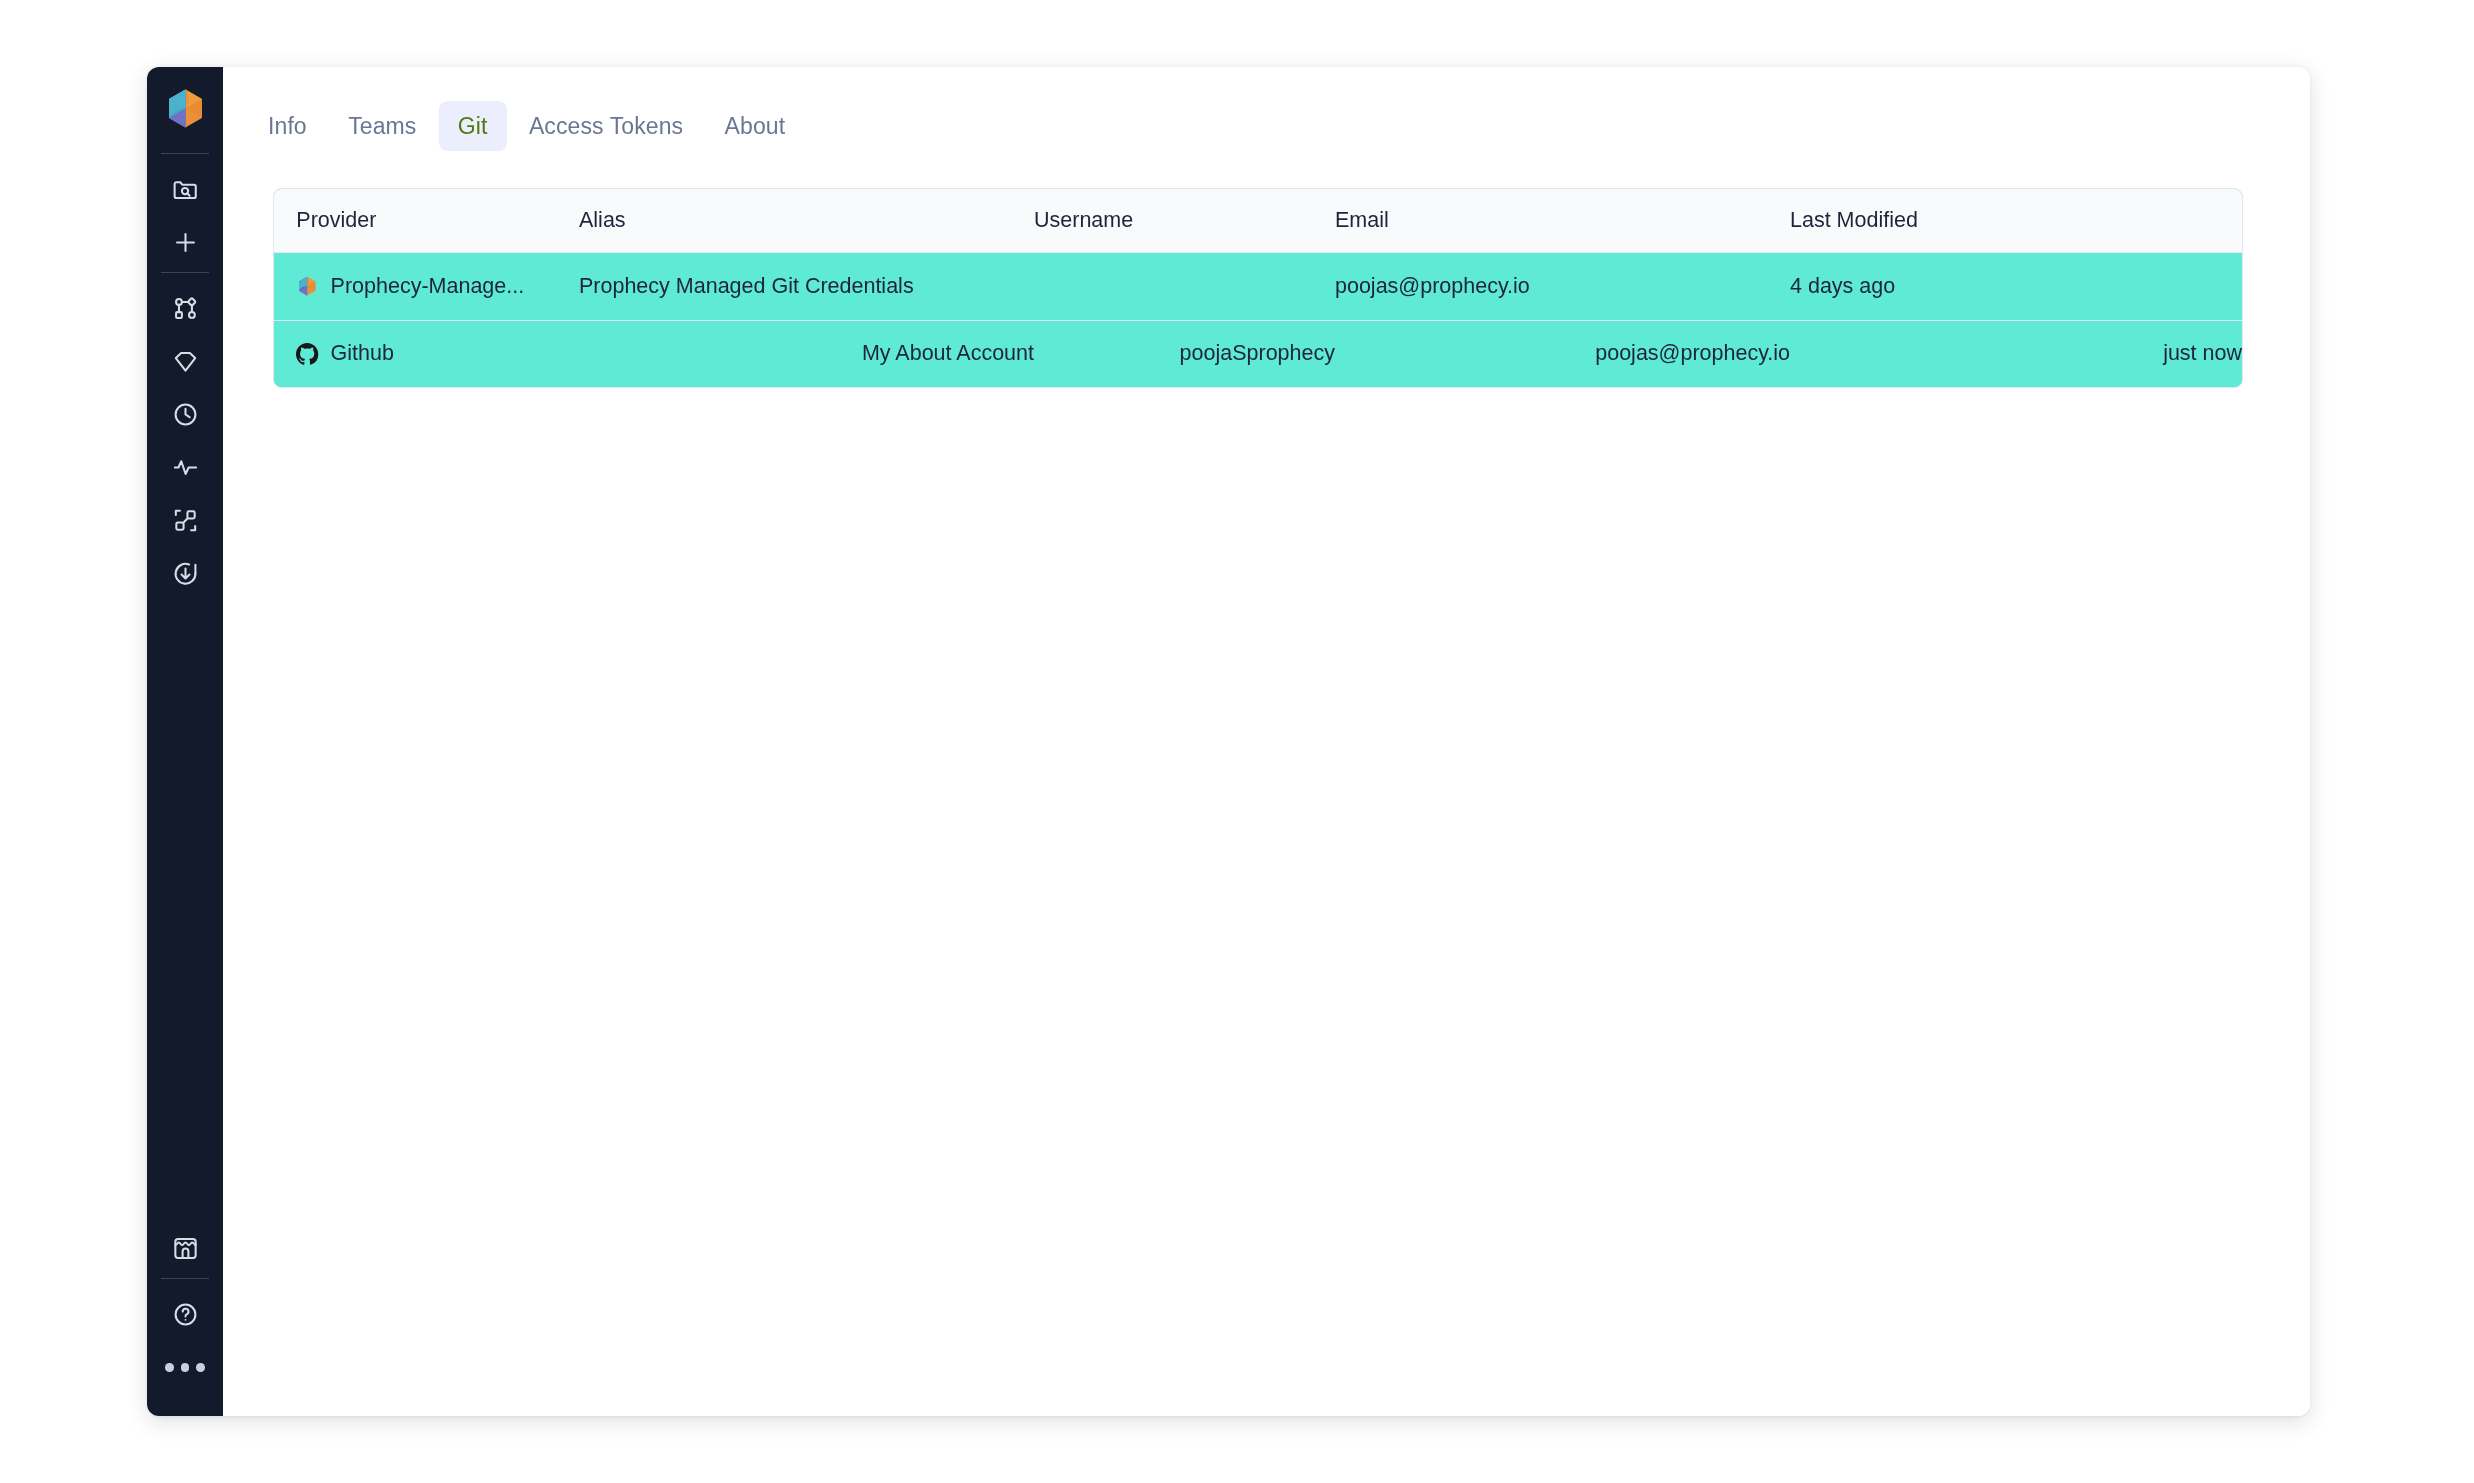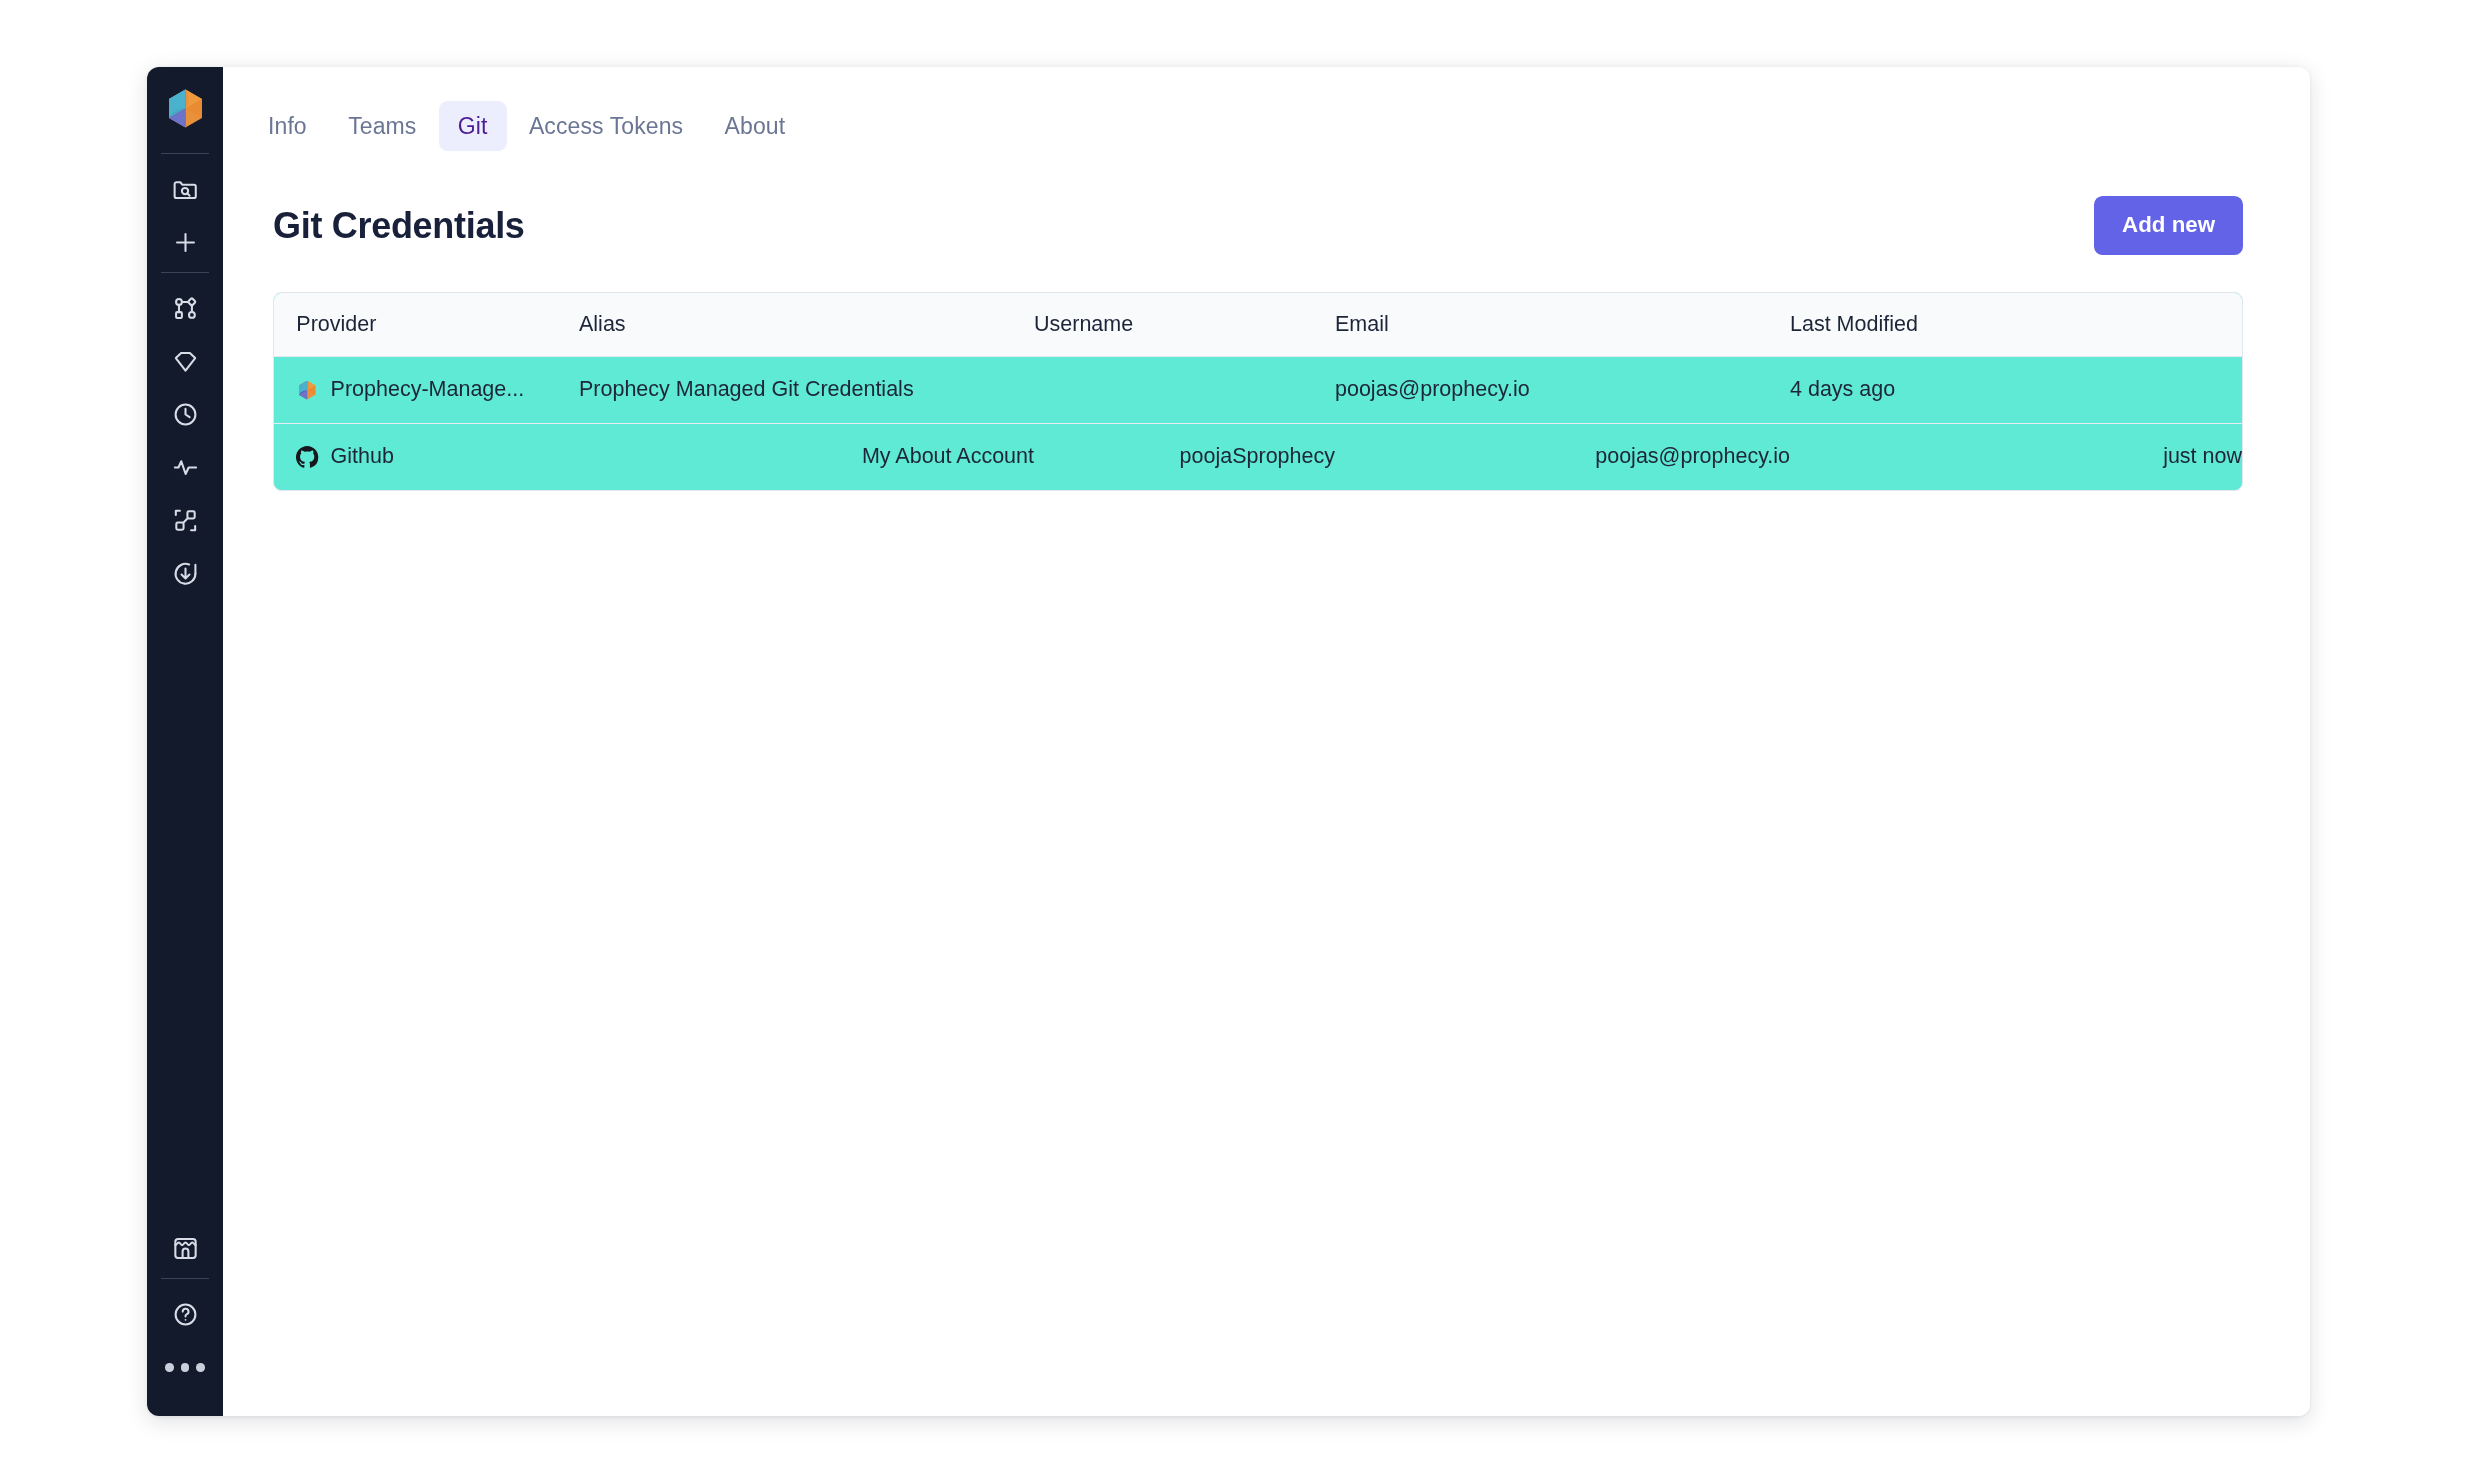--- a/index.html
+++ b/index.html
@@ -67,21 +67,21 @@
     font-size: 23px;
     line-height: 1;
     color: #6b7694;
     padding: 13.7px 19px;
     border-radius: 8.6px;
     white-space: nowrap;
     letter-spacing: 0.1px;
   }
   .tab.active {
     background: #eceefd;
-    color: #4c1d95;
+    color: #4d7c0f;
   }
 
   
   #title-row {
     display: flex;
     align-items: center;
     justify-content: space-between;
     padding: 45px 67px 0 50px;
   }
   #page-title {
@@ -276,24 +276,20 @@
   <main id="content">
 
     <div id="tabbar">
       <div class="tab">Info</div>
       <div class="tab">Teams</div>
       <div class="tab active">Git</div>
       <div class="tab">Access Tokens</div>
       <div class="tab">About</div>
     </div>
 
-    <div id="title-row">
-      <h1 id="page-title">Git Credentials</h1>
-      <button id="add-new-button">Add new</button>
-    </div>
 
     <div id="table-wrap">
       <table>
         <thead>
           <tr>
             <th class="col-provider">Provider</th>
             <th class="col-alias">Alias</th>
             <th class="col-username">Username</th>
             <th class="col-email">Email</th>
             <th class="col-modified">Last Modified</th>

